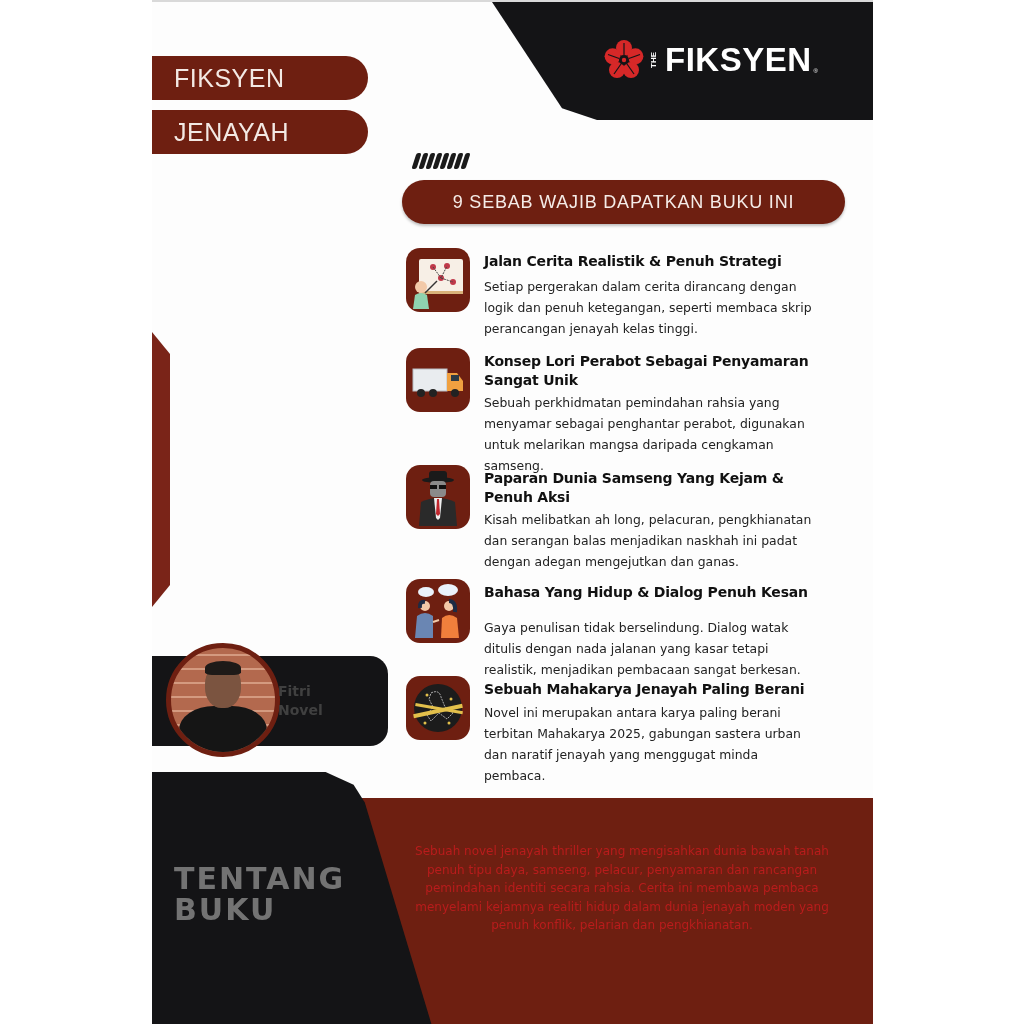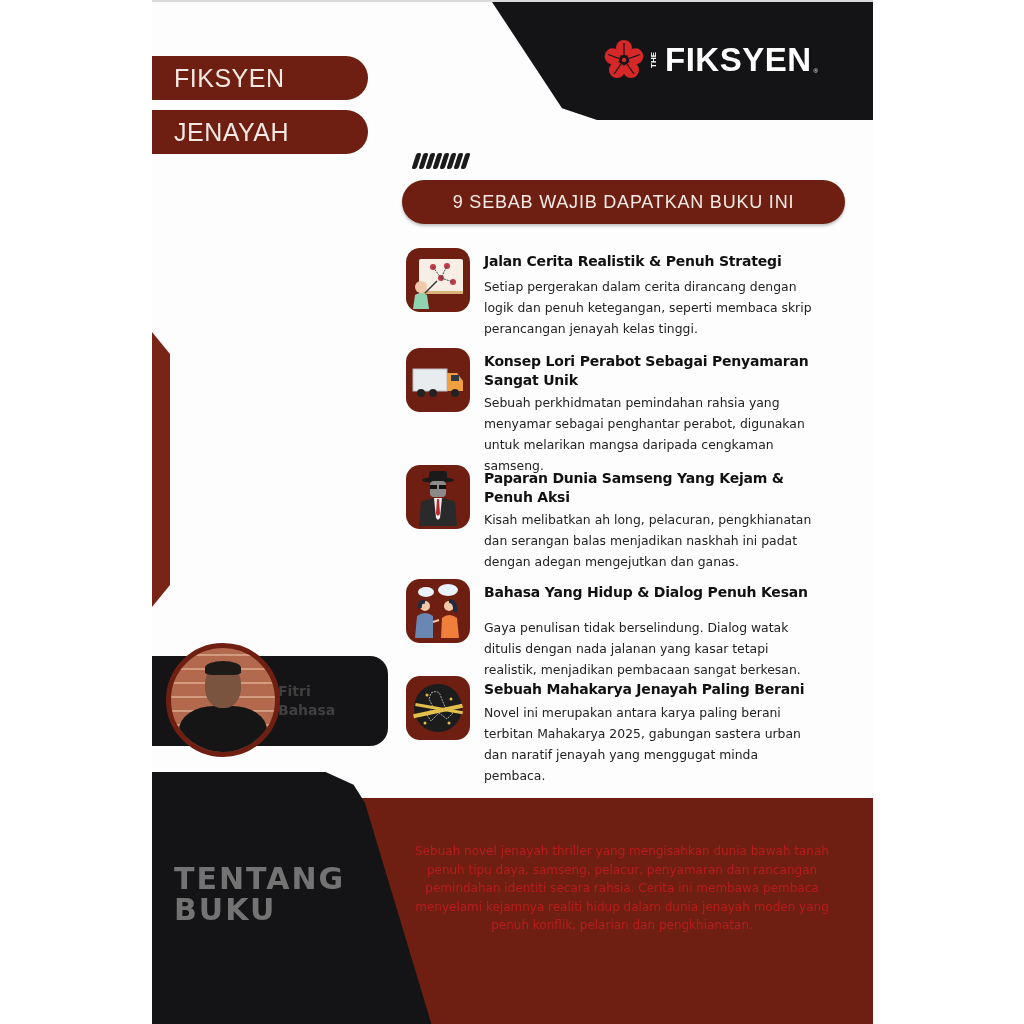--- a/index.html
+++ b/index.html
@@ -181,21 +181,21 @@
   <div class="red-tab"></div>
 
   <div class="author-card"></div>
   <div class="author-photo">
     <div class="body"></div>
     <div class="head"></div>
     <div class="hair"></div>
   </div>
   <div class="author-name">
     <div>Fitri</div>
-    <div>Bahasa</div>
+    <div>Novel</div>
   </div>
 
   <div class="about-red"></div>
   <div class="about-dark"></div>
   <div class="about-title">
     <div>TENTANG</div>
     <div>BUKU</div>
   </div>
   <div class="about-text">Sebuah novel jenayah thriller yang mengisahkan dunia bawah tanah penuh tipu daya, samseng, pelacur, penyamaran dan rancangan pemindahan identiti secara rahsia. Cerita ini membawa pembaca menyelami kejamnya realiti hidup dalam dunia jenayah moden yang penuh konflik, pelarian dan pengkhianatan.</div>
 

